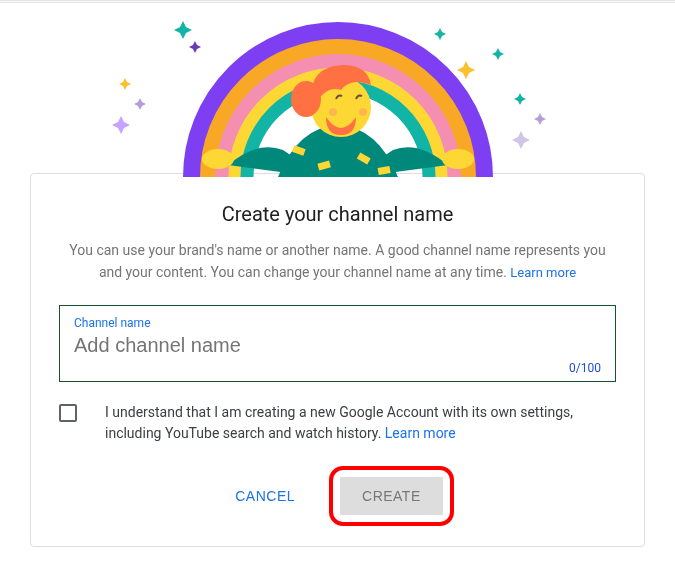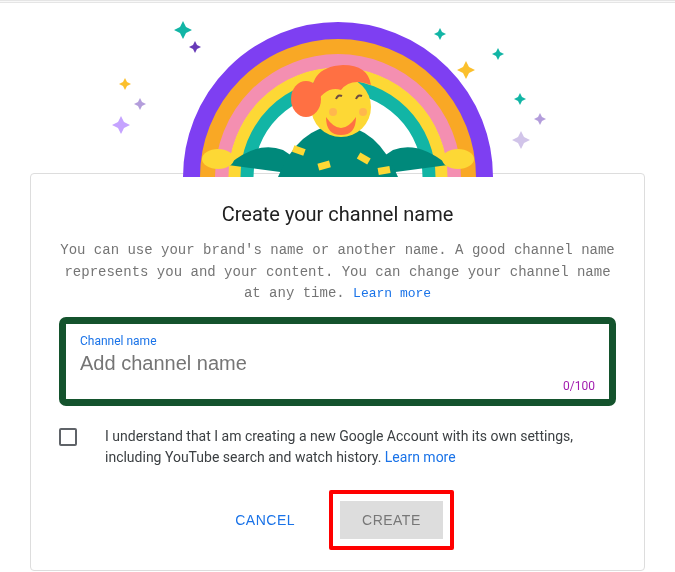--- a/index.html
+++ b/index.html
@@ -44,31 +44,30 @@
       font-size: 20px;
       font-weight: 400;
       color: #212121;
       margin-bottom: 14px;
     }
     .subtitle {
       text-align: center;
       font-size: 14px;
       color: #757575;
       line-height: 1.55;
-      margin-bottom: 12px;
-      font-family: Liberation Mono, monospace;
+      margin-bottom: 22px;
     }
     .subtitle .link {
       color: #1a73e8;
       font-size: 13px;
       cursor: pointer;
     }
     .input-box {
-      border: 7px solid #14532d;
-      border-radius: 7px;
+      border: 1px solid #14532d;
+      border-radius: 0;
       padding: 10px 14px 6px 14px;
       position: relative;
     }
     .input-label {
       font-size: 12px;
       color: #1a73e8;
       margin-bottom: 4px;
     }
     .input-field {
       width: 100%;
@@ -77,21 +76,21 @@
       font-size: 20px;
       color: #4d7c0f;
       background: transparent;
     }
     .input-field::placeholder {
       color: #757575;
     }
     .counter {
       text-align: right;
       font-size: 12px;
-      color: #a21caf;
+      color: #1d4ed8;
       margin-top: 4px;
     }
     .consent {
       display: flex;
       align-items: flex-start;
       gap: 28px;
       margin-top: 20px;
     }
     .checkbox {
       width: 18px;
@@ -124,21 +123,21 @@
       font-weight: 500;
       letter-spacing: 0.5px;
       text-transform: uppercase;
       background: none;
       border: none;
       padding: 10px 14px;
       cursor: pointer;
     }
     .create-wrap {
       border: 4px solid #ff0000;
-      border-radius: 2px;
+      border-radius: 14px;
       padding: 7px;
     }
     .btn-create {
       background: #ddd;
       color: #777;
       font-size: 14px;
       font-weight: 500;
       letter-spacing: 0.5px;
       text-transform: uppercase;
       border: none;

